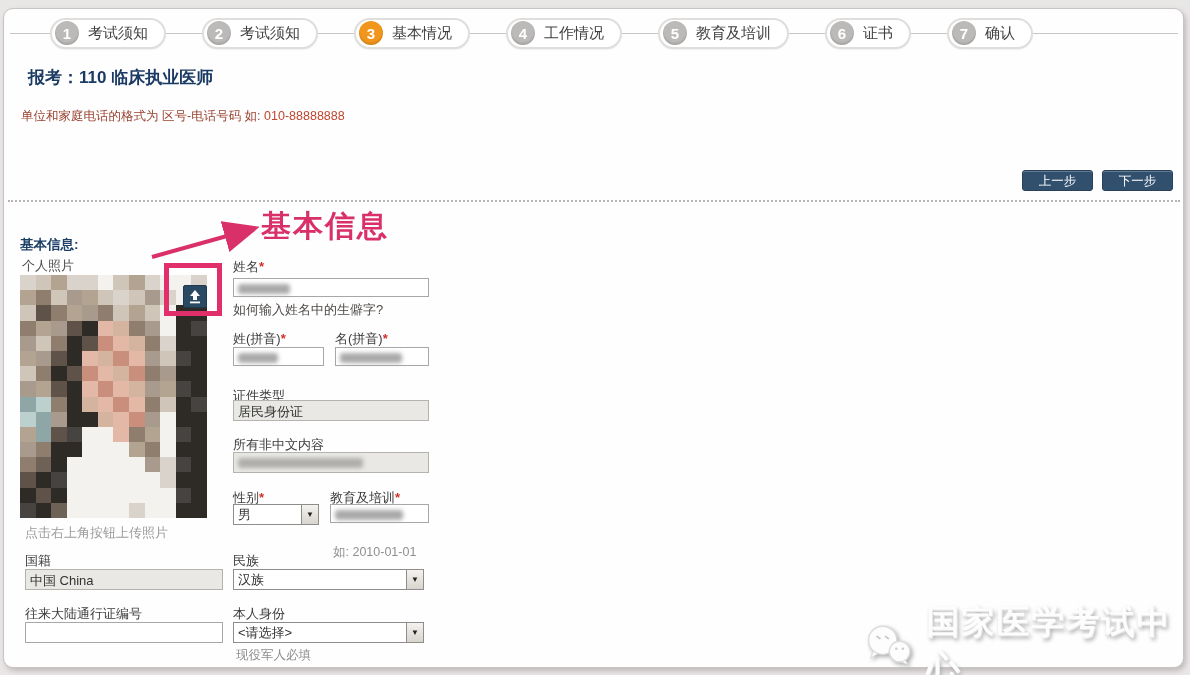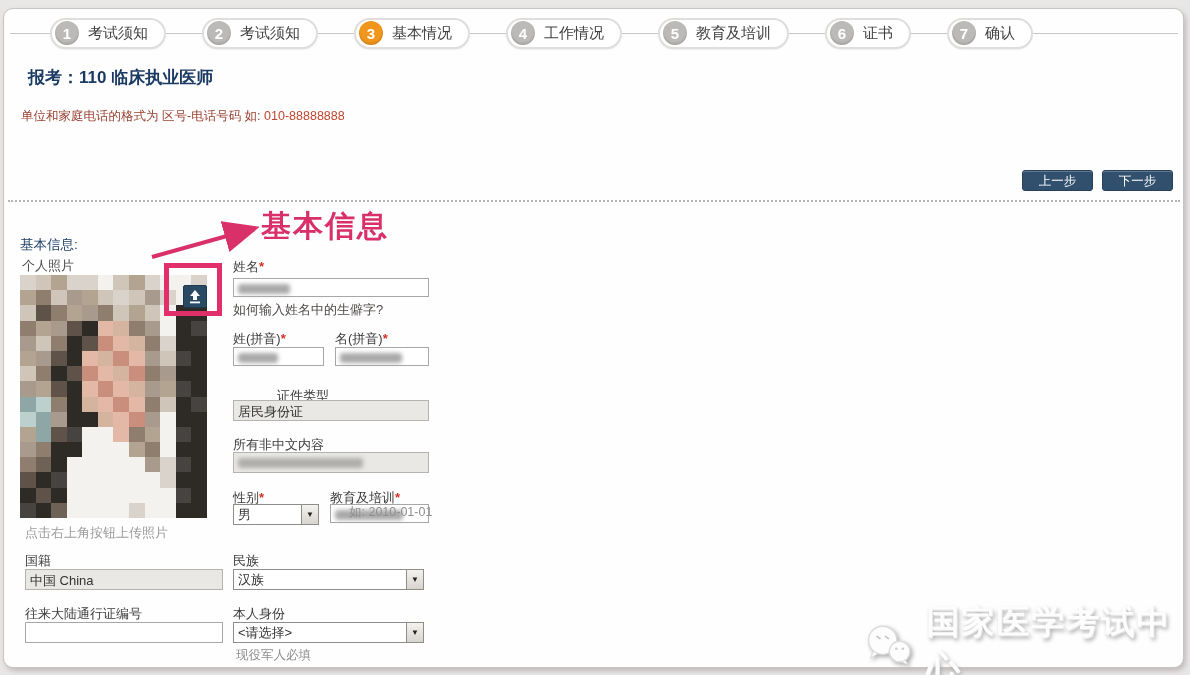--- a/index.html
+++ b/index.html
@@ -36,21 +36,21 @@
              background:#31506e; color:#fff; font-size:12.5px; text-align:center;
              line-height:20px; border:1px solid #27415a; border-radius:3px;
              box-shadow:inset 0 1px 0 rgba(255,255,255,.25); cursor:pointer; }
   .prev { left:1022px; } .next { left:1102px; }
 
   .dashed-sep { position:absolute; left:8px; right:10px; top:200px;
                 border-top:2px dotted #b5b3b3; }
 
   
   .section-title { position:absolute; left:20px; top:236px; font-size:13.5px;
-                   font-weight:normal; color:#1c3f66; }
+                   font-weight:bold; color:#1c3f66; }
 
   .annotation-text { position:absolute; left:261px; top:206px; font-size:30px;
                      font-weight:bold; color:#d93069; letter-spacing:2px; }
   .annotation-arrow { position:absolute; left:140px; top:218px; pointer-events:none; }
   .highlight-box { position:absolute; left:164px; top:263px; width:58px; height:53px;
                    border:5px solid #e12f6c; }
 
   
   .photo-label { position:absolute; left:22px; top:257px; font-size:13px; color:#4a4a4a; }
   .photo { position:absolute; left:20px; top:275px; width:187px; height:243px;
@@ -372,42 +372,42 @@
   <div class="flabel" style="left:335px;top:330px;">
     <span>名(拼音)</span><span class="req">*</span>
   </div>
   <div class="tbox" style="left:233px;top:347px;width:91px;">
     <span class="blob" style="width:40px;"></span>
   </div>
   <div class="tbox" style="left:335px;top:347px;width:94px;">
     <span class="blob" style="width:62px;"></span>
   </div>
 
-  <div class="flabel" style="left:233px;top:387px;margin-left:44px;">证件类型</div>
+  <div class="flabel" style="left:233px;top:387px;">证件类型</div>
   <div class="tbox ro" style="left:233px;top:400px;width:196px;">居民身份证</div>
 
   <div class="flabel" style="left:233px;top:436px;">所有非中文内容</div>
   <div class="tbox ro" style="left:233px;top:452px;width:196px;">
     <span class="blob" style="width:125px;background:#b0aeab;"></span>
   </div>
 
   <div class="flabel" style="left:233px;top:489px;">
     <span>性别</span><span class="req">*</span>
   </div>
   <div class="flabel" style="left:330px;top:489px;">
     <span>教育及培训</span><span class="req">*</span>
   </div>
   <div class="sel" style="left:233px;top:504px;width:86px;">
     <span class="val">男</span>
     <span class="btn">▼</span>
   </div>
   <div class="tbox" style="left:330px;top:504px;width:99px;">
     <span class="blob" style="width:68px;"></span>
   </div>
-  <div class="hint" style="left:333px;top:504px;margin-left:16px;">如: 2010-01-01</div>
+  <div class="hint" style="left:333px;top:544px;">如: 2010-01-01</div>
 
   <div class="flabel" style="left:25px;top:552px;">国籍</div>
   <div class="tbox ro" style="left:25px;top:569px;width:198px;">中国  China</div>
   <div class="flabel" style="left:233px;top:552px;">民族</div>
   <div class="sel" style="left:233px;top:569px;width:191px;">
     <span class="val">汉族</span>
     <span class="btn">▼</span>
   </div>
 
   <div class="flabel" style="left:25px;top:605px;">往来大陆通行证编号</div>

